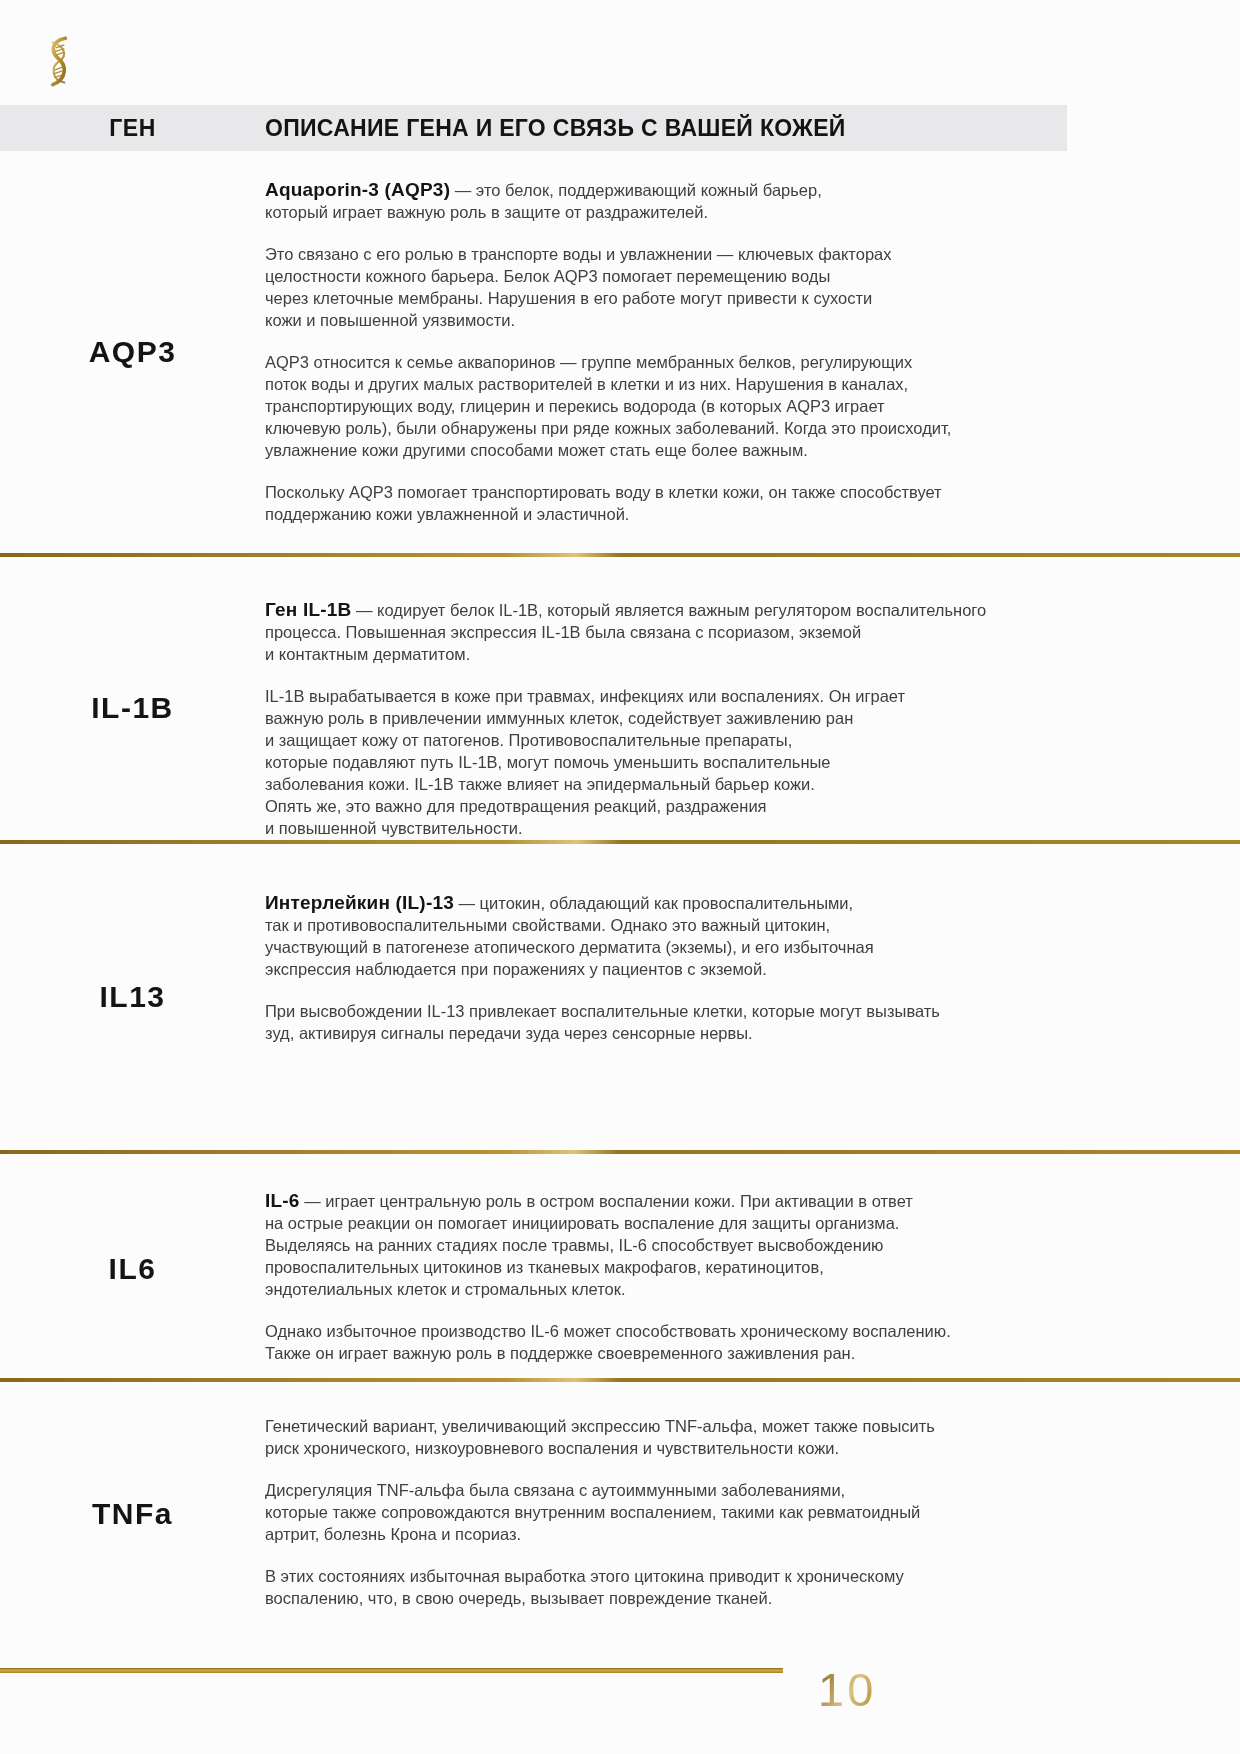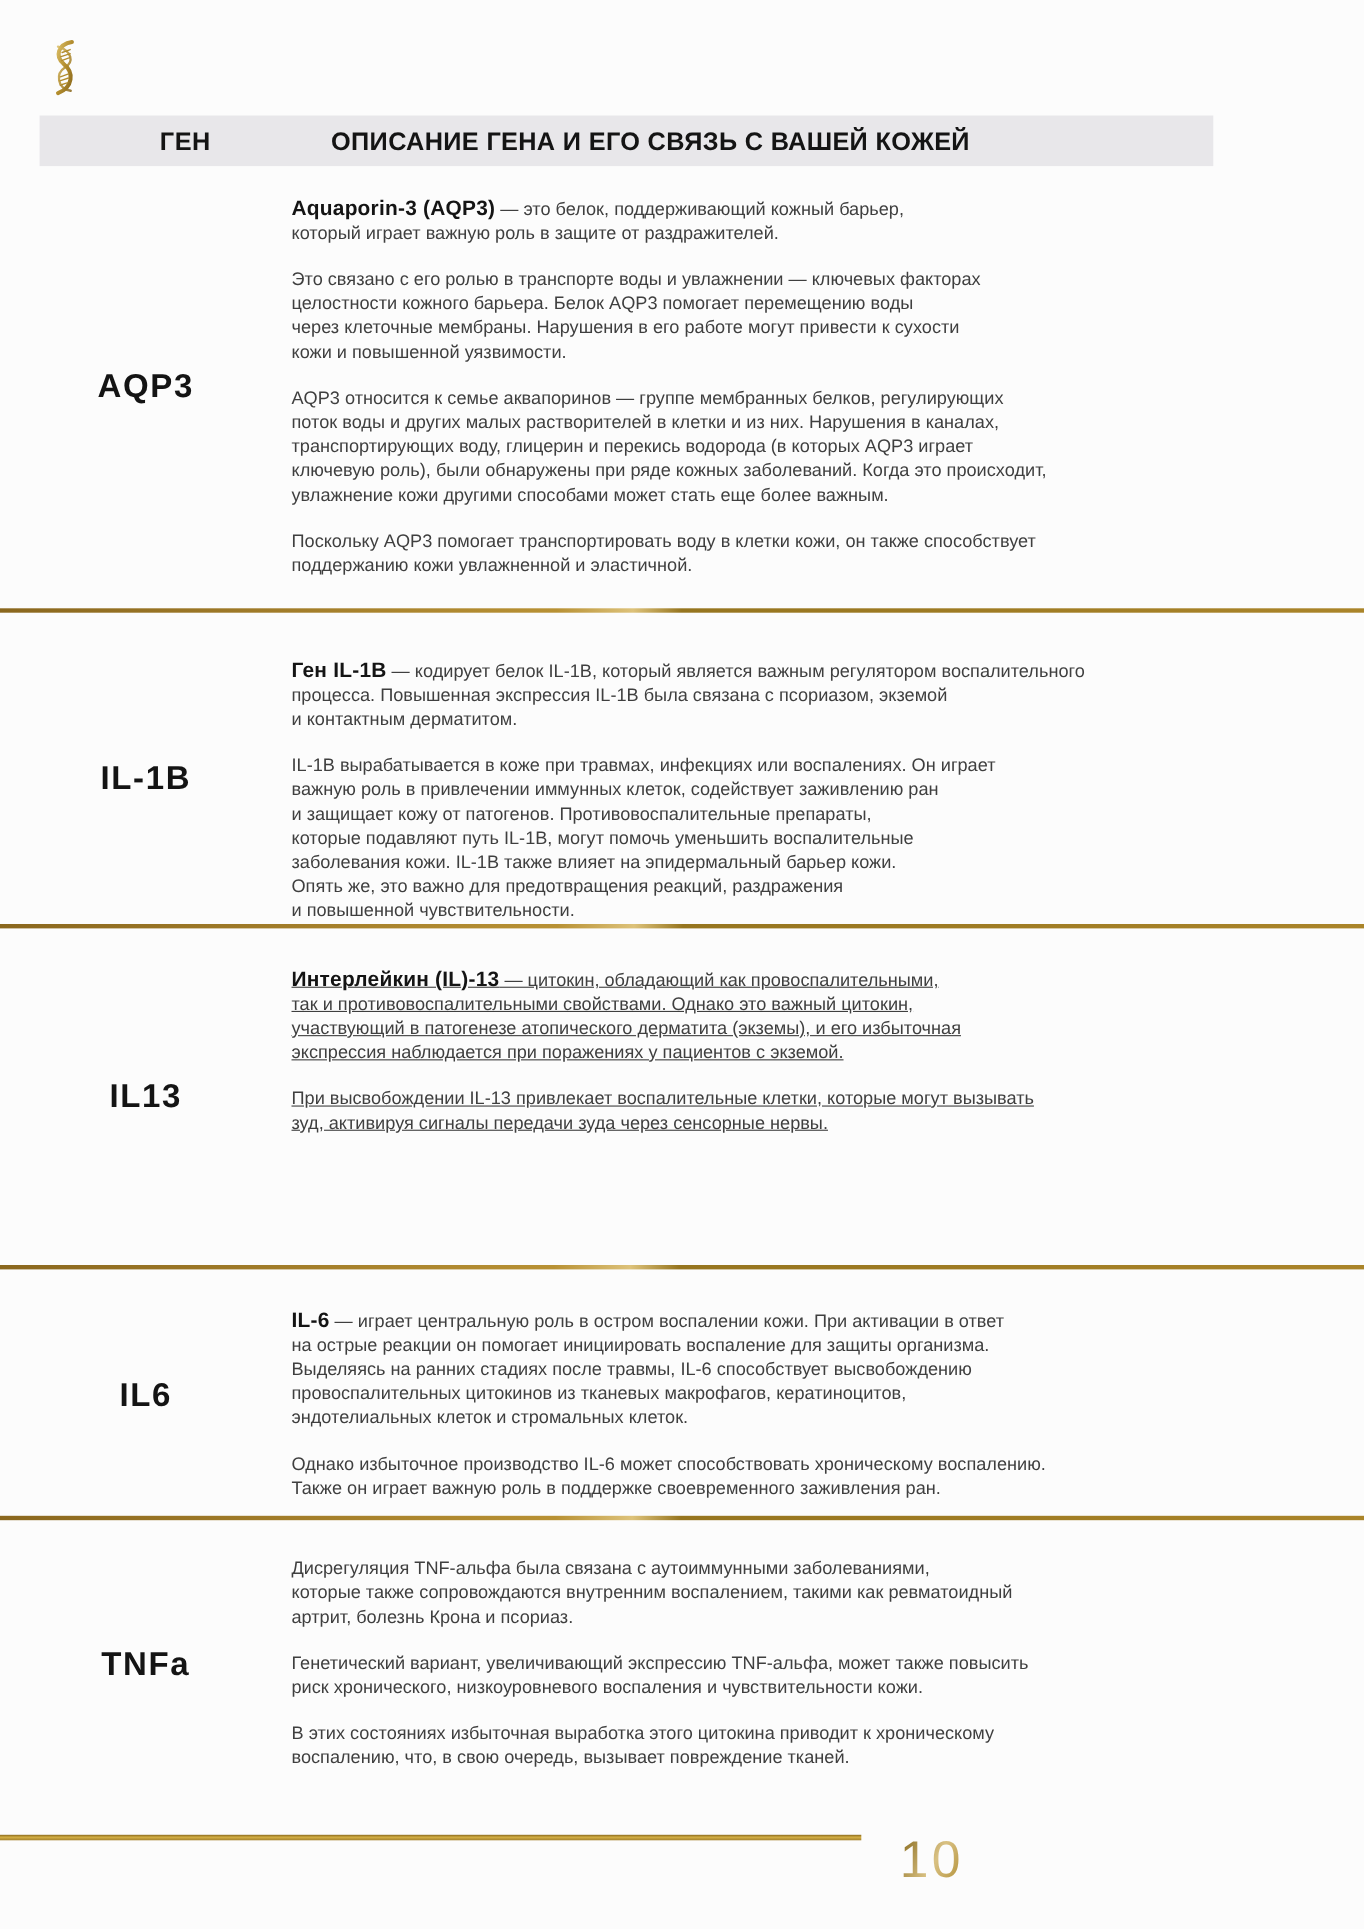--- a/index.html
+++ b/index.html
@@ -24,21 +24,20 @@
   }
   
   .table-header{
     position:absolute;
     left:0; top:105px;
     width:1067px; height:46px;
     background:var(--header-bg,#e8e7ea);
     display:grid;
     grid-template-columns:265px 1fr;
     align-items:center;
-    margin-left:36px;
   }
   .th-gene{
     text-align:center;
     font-weight:bold;
     font-size:23px;
     letter-spacing:.5px;
     color:var(--heading,#141414);
   }
   .th-desc{
     font-weight:bold;
@@ -77,21 +76,21 @@
     font-weight:bold;
     letter-spacing:1.5px;
     color:var(--heading,#141414);
   }
   .desc-col{
     box-sizing:border-box;
     padding-right:60px;
   }
   .row:nth-of-type(1) .desc-col{padding-top:28px;}
   .row:nth-of-type(2) .desc-col{padding-top:42px;}
-  .row:nth-of-type(3) .desc-col{padding-top:36px;text-decoration:underline;}
+  .row:nth-of-type(3) .desc-col{padding-top:48px;}
   .row:nth-of-type(4) .desc-col{padding-top:36px;}
   .row:nth-of-type(5) .desc-col{padding-top:33px;}
   .desc-col p{
     margin:0 0 20px 0;
     font-size:16.5px;
     line-height:22px;
     white-space:pre-line;
     color:var(--text,#3f3f3f);
   }
   .desc-col p b{
@@ -216,25 +215,25 @@
           <p>Однако избыточное производство IL-6 может способствовать хроническому воспалению.
 Также он играет важную роль в поддержке своевременного заживления ран.</p>
         </div>
   </section>
 
   <section class="row">
     <div class="gene-col">
       <h2 class="gene">TNFa</h2>
     </div>
     <div class="desc-col">
+          <p>Генетический вариант, увеличивающий экспрессию TNF-альфа, может также повысить
+риск хронического, низкоуровневого воспаления и чувствительности кожи.</p>
           <p>Дисрегуляция TNF-альфа была связана с аутоиммунными заболеваниями,
 которые также сопровождаются внутренним воспалением, такими как ревматоидный
 артрит, болезнь Крона и псориаз.</p>
-          <p>Генетический вариант, увеличивающий экспрессию TNF-альфа, может также повысить
-риск хронического, низкоуровневого воспаления и чувствительности кожи.</p>
           <p>В этих состояниях избыточная выработка этого цитокина приводит к хроническому
 воспалению, что, в свою очередь, вызывает повреждение тканей.</p>
         </div>
   </section>
 </main>
 
   <div class="footer-line"></div>
   <div class="page-number">10</div>
 
 </div>

